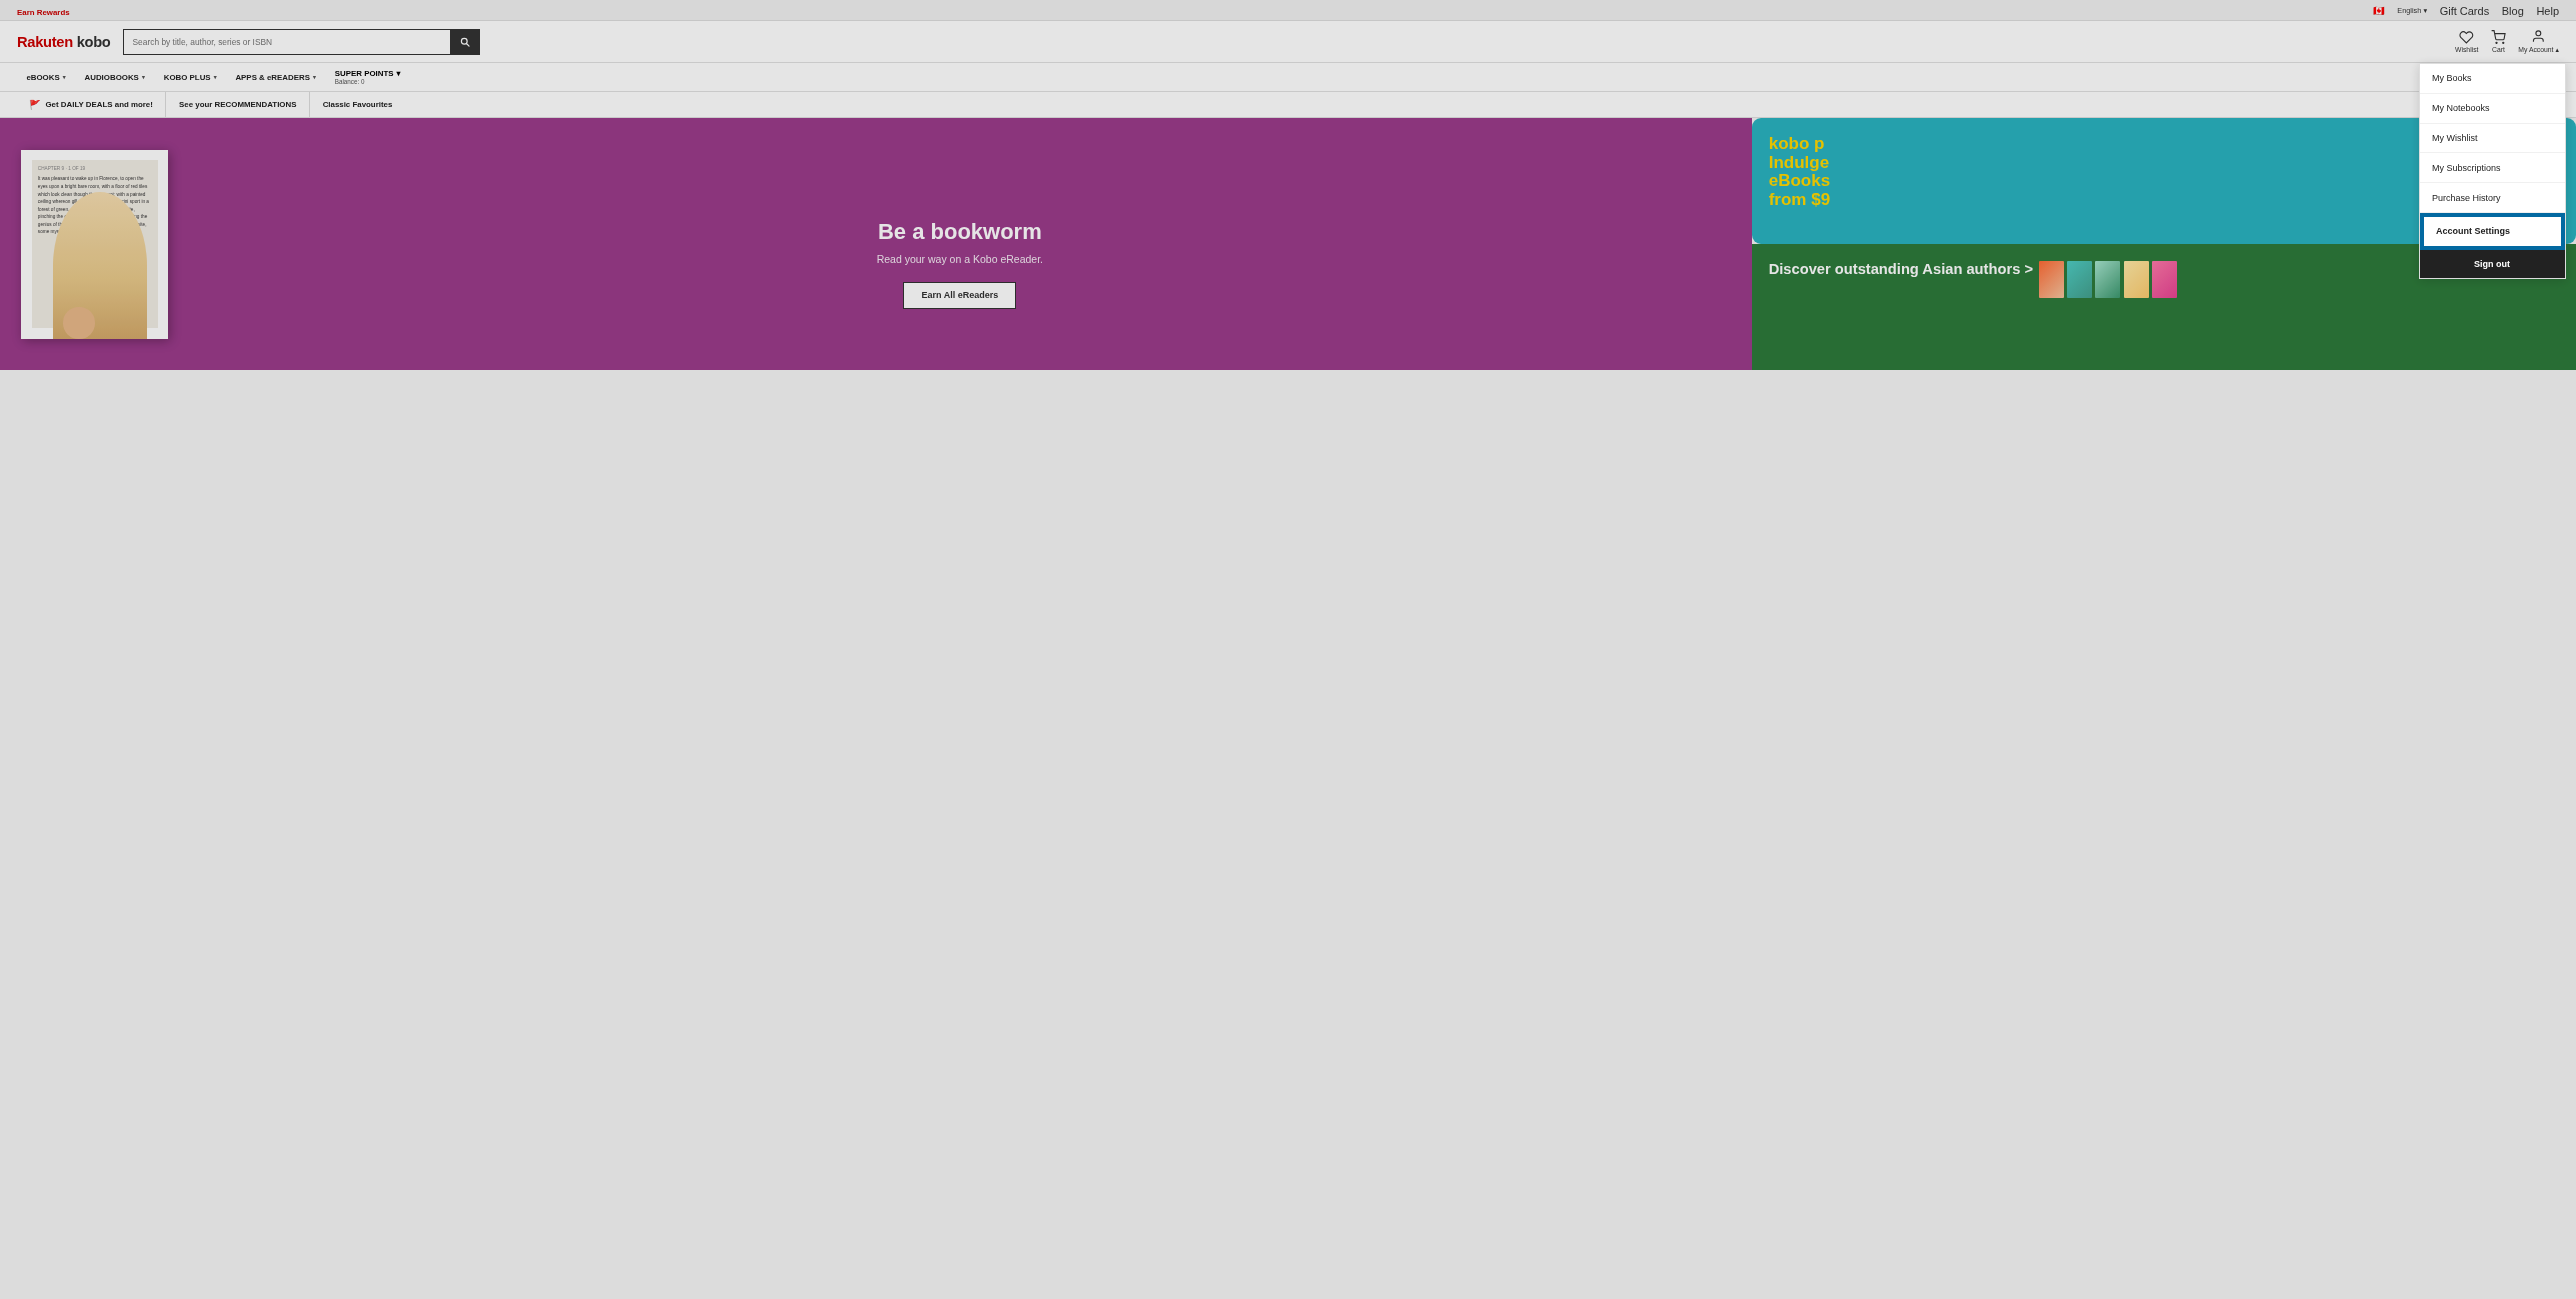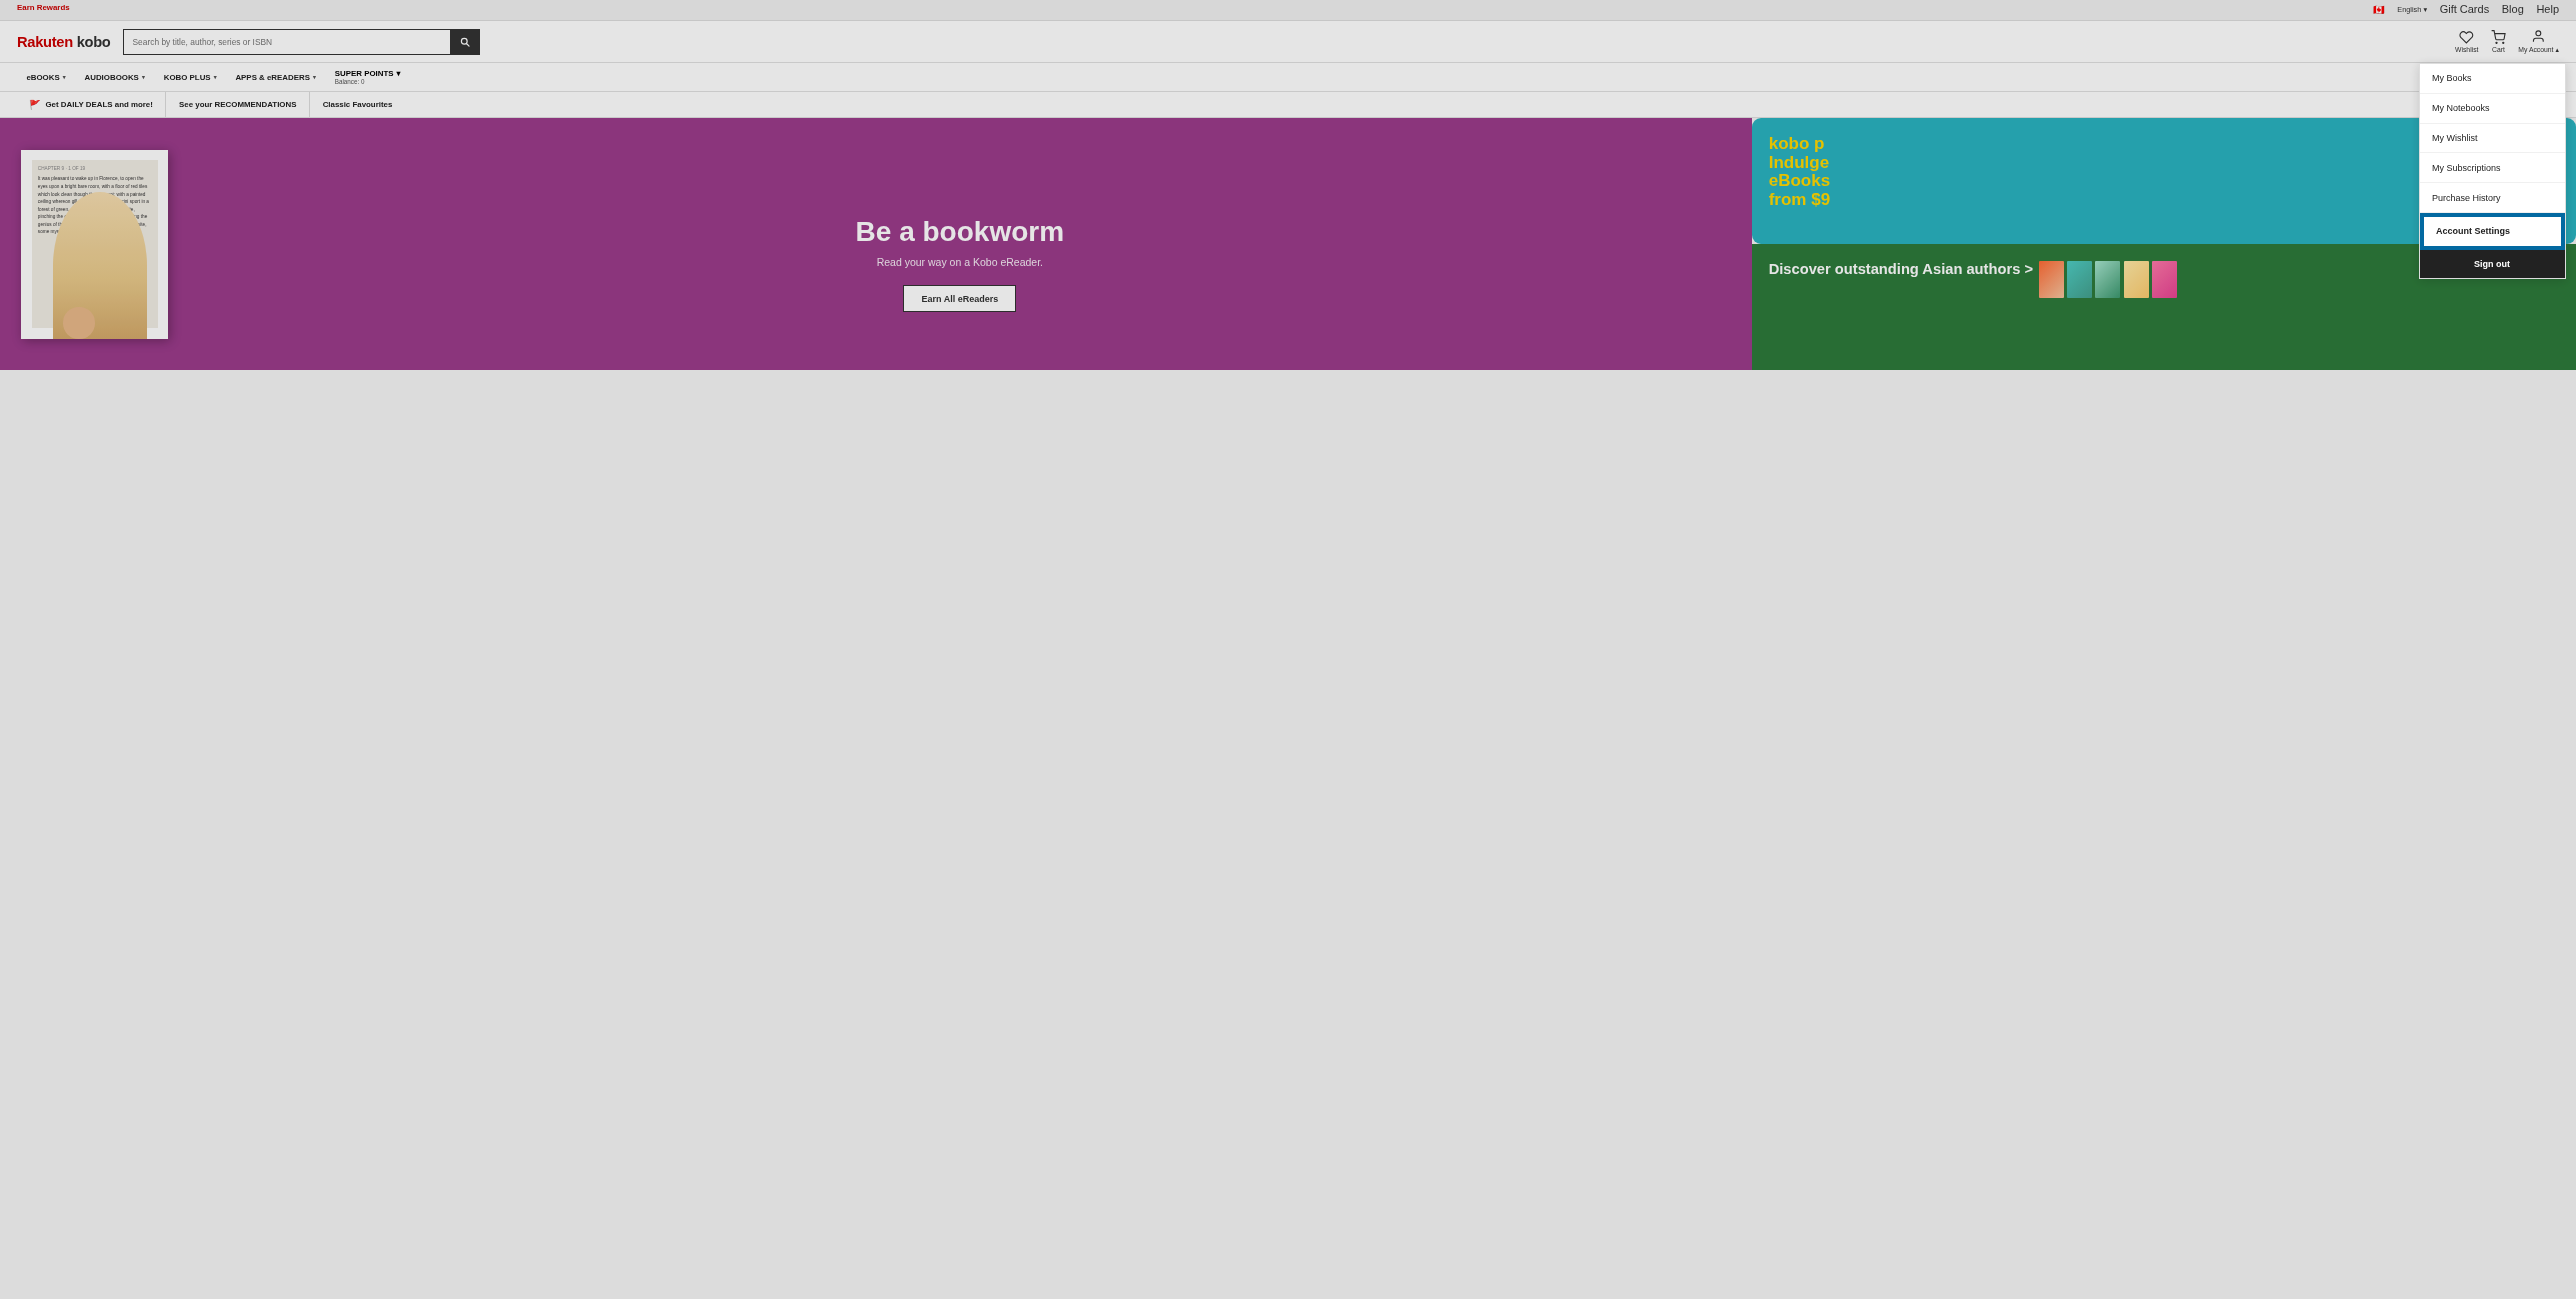--- a/index.html
+++ b/index.html
@@ -2,21 +2,21 @@
 <html style="font-size:8.4px"><head>
   <meta charset="utf-8">
   <style>
     * { margin: 0; padding: 0; box-sizing: border-box; }
     body { font-family: -apple-system, BlinkMacSystemFont, 'Segoe UI', Arial, sans-serif; background: #f5f5f5; overflow-x: hidden; }
 
     
     .top-bar {
       background: #f0f0f0;
       display: flex;
-      align-items: flex-start;
+      align-items: flex-end;
       justify-content: space-between;
       padding: 3.1px 17px;
       border-bottom: 0.5px solid #ddd;
       height: 21px;
     }
     .top-bar-left { display: flex; align-items: center; gap: 4.2px; }
     .earn-rewards { color: #cc0000; font-weight: 700; font-size: 7.9px; text-decoration: none; }
     .top-bar-right { display: flex; align-items: center; gap: 12.6px; }
     .flag-icon { font-size: 9.4px; }
     .lang-btn { display: flex; align-items: center; gap: 2.1px; font-size: 7.3px; color: #333; background: none; border: none; cursor: pointer; }
@@ -113,21 +113,21 @@
       background: #f0ece4;
       width: 100%;
       height: 100%;
       display: flex;
       flex-direction: column;
       padding: 6.3px;
     }
     .device-chapter { font-size: 4.7px; color: #888; margin-bottom: 4.2px; }
     .device-text { font-size: 4.7px; color: #333; line-height: 1.6; }
     .hero-text-area { color: white; text-align: center; flex: 1; }
-    .hero-headline { font-size: 28px; font-weight: 700; margin-bottom: 8.4px; line-height: 1.1; margin-top: 41px; }
+    .hero-headline { font-size: 22px; font-weight: 700; margin-bottom: 8.4px; line-height: 1.1; margin-top: 41px; }
     .hero-subline { font-size: 10.5px; color: rgba(255,255,255,0.9); margin-bottom: 17px; }
     .hero-btn { background: white; color: #333; border: 1px solid #333; padding: 7.3px 17px; font-size: 9px; font-weight: 600; cursor: pointer; }
 
     .hero-right { flex: 0 0 32%; display: flex; flex-direction: column; }
     .hero-right-top {
       flex: 1;
       background: #2ab3c0;
       padding: 17px;
       color: white;
       border-radius: 9px;

